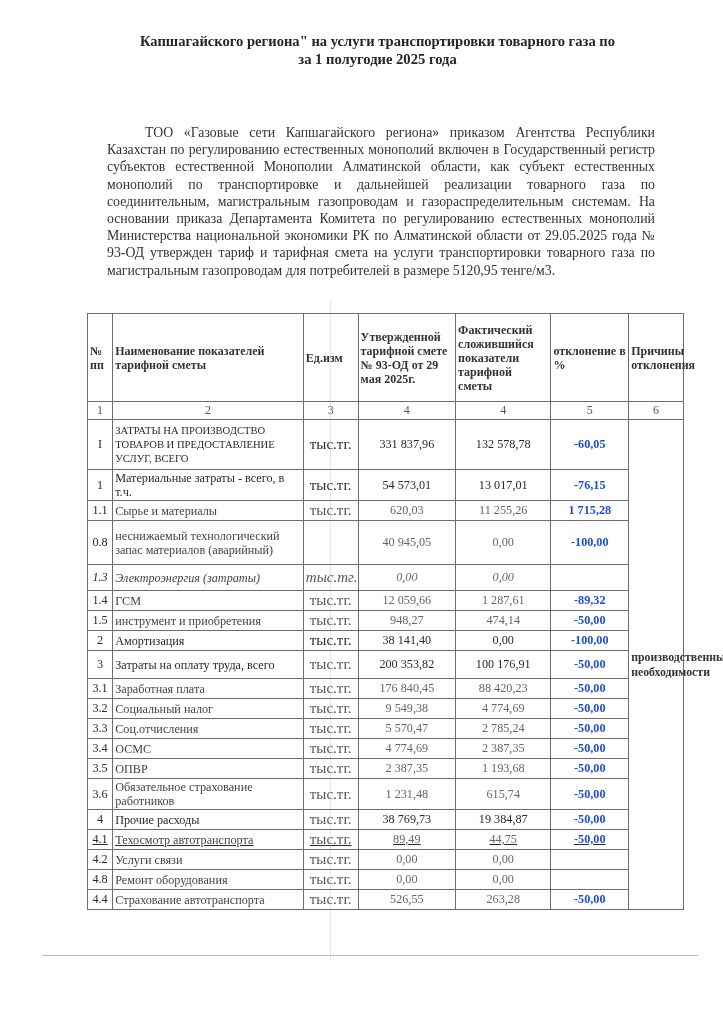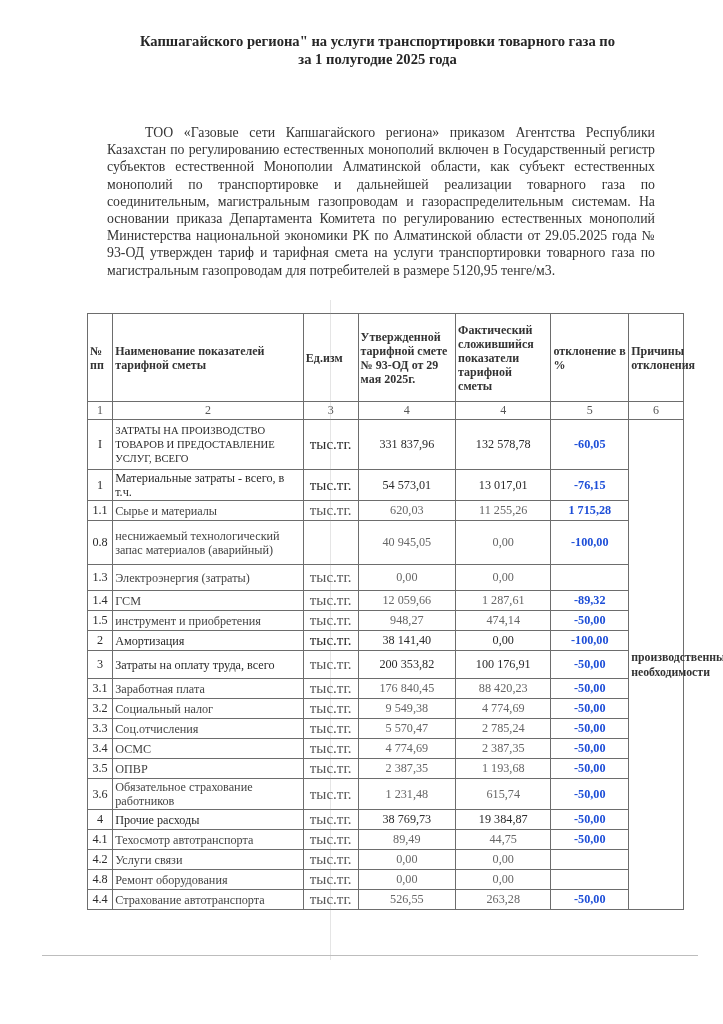--- a/index.html
+++ b/index.html
@@ -98,21 +98,21 @@
           <td class="c-dev">1 715,28</td>
         </tr>
         <tr style="height: 44px;">
           <td class="c-num">0.8</td>
           <td class="name">неснижаемый технологический запас материалов (аварийный)</td>
           <td class="c-unit"></td>
           <td class="c-val">40 945,05</td>
           <td class="c-val">0,00</td>
           <td class="c-dev">-100,00</td>
         </tr>
-        <tr style="height: 26px;">
+        <tr style="height: 26px; font-style: italic;">
           <td class="c-num">1.3</td>
           <td class="name">Электроэнергия (затраты)</td>
           <td class="c-unit">тыс.тг.</td>
           <td class="c-val">0,00</td>
           <td class="c-val">0,00</td>
           <td class="c-dev"></td>
         </tr>
         <tr style="height: 18px;">
           <td class="c-num">1.4</td>
           <td class="name">ГСМ</td>
@@ -194,21 +194,21 @@
           <td class="c-dev">-50,00</td>
         </tr>
         <tr style="height: 18px;">
           <td class="c-num bold">4</td>
           <td class="name bold">Прочие расходы</td>
           <td class="c-unit">тыс.тг.</td>
           <td class="c-val bold">38 769,73</td>
           <td class="c-val bold">19 384,87</td>
           <td class="c-dev">-50,00</td>
         </tr>
-        <tr style="height: 18px;">
+        <tr style="height: 18px; text-decoration: underline;">
           <td class="c-num">4.1</td>
           <td class="name">Техосмотр автотранспорта</td>
           <td class="c-unit">тыс.тг.</td>
           <td class="c-val">89,49</td>
           <td class="c-val">44,75</td>
           <td class="c-dev">-50,00</td>
         </tr>
         <tr style="height: 18px;">
           <td class="c-num">4.2</td>
           <td class="name">Услуги связи</td>

